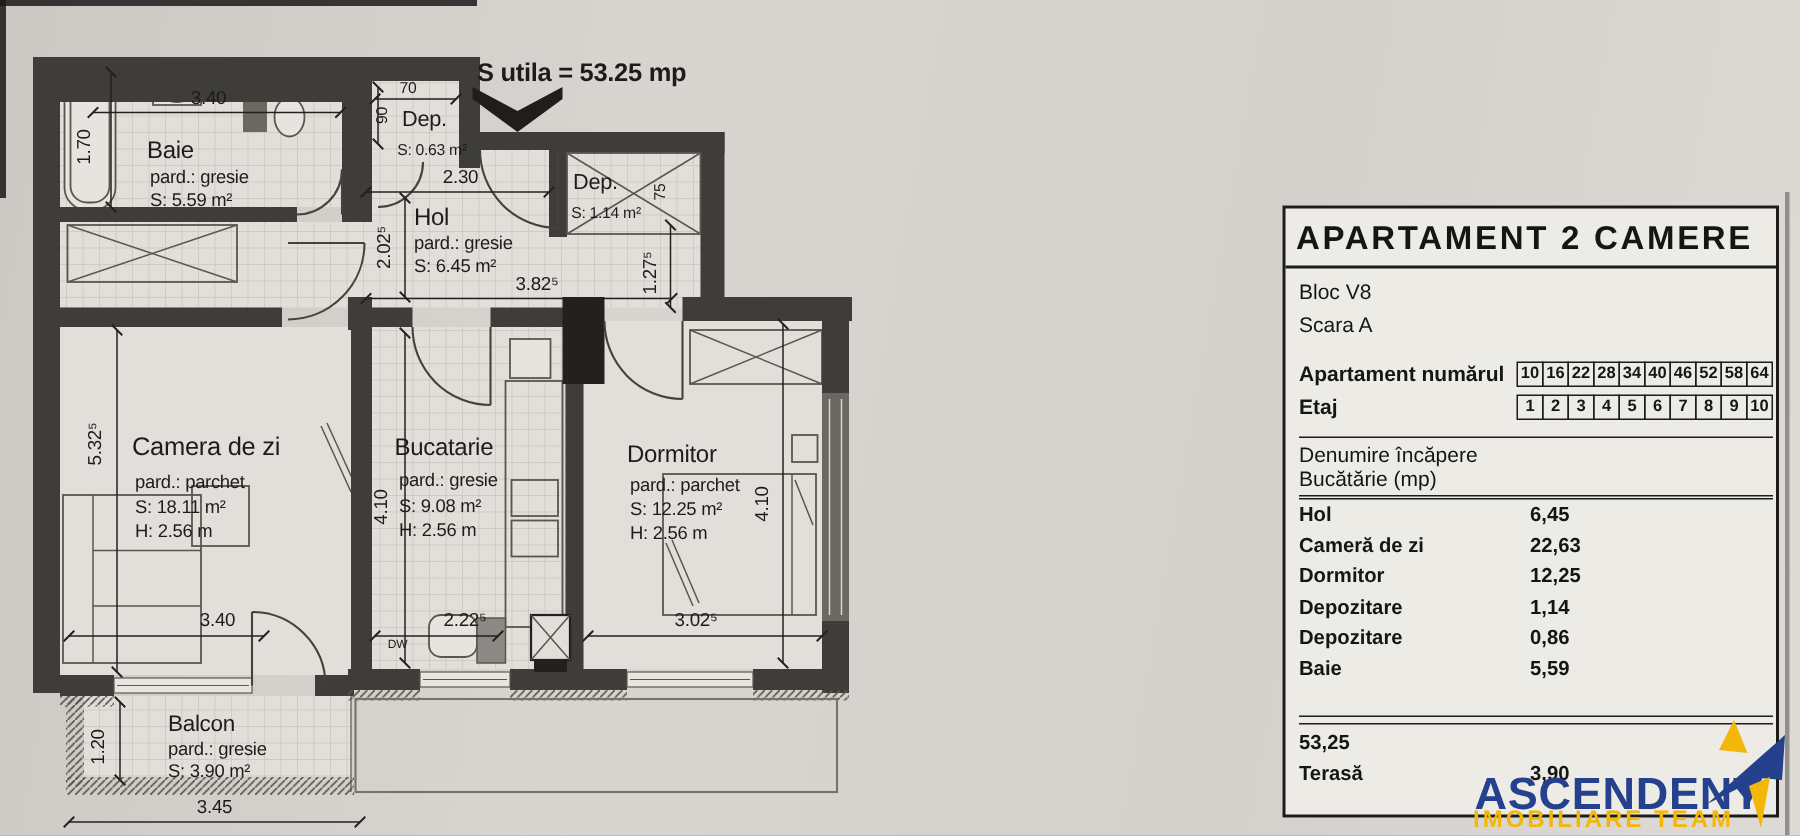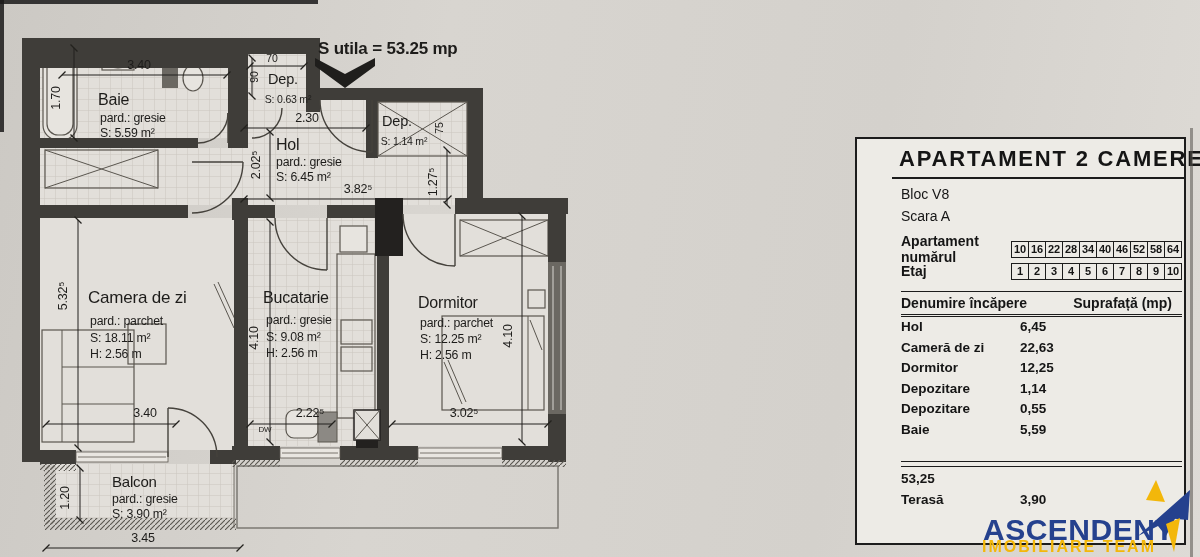--- a/index.html
+++ b/index.html
@@ -23,33 +23,33 @@
   .furnf{fill:#e7e4df;stroke:#5a564f;stroke-width:1.2;}
   .door{fill:none;stroke:#45423c;stroke-width:1.4;}
   .dim{stroke:#23211e;stroke-width:1;marker-start:url(#tick);marker-end:url(#tick);}
   .xline{stroke:#5a564f;stroke-width:1;}
   .win{fill:#e9e6e1;stroke:#5a564f;stroke-width:0.8;}
   .winline{stroke:#5a564f;stroke-width:0.8;}
   .lightline{stroke:#d9d6d1;stroke-width:1;}
   .thinoutline{fill:none;stroke:#76736d;stroke-width:1.4;}
 
   .panel{position:absolute;left:855px;top:137px;width:331px;height:408px;background:#edebe6;
-         border:2px solid #1c1c1c;box-sizing:border-box;color:#151515;padding-left:35px;}
+         border:2px solid #1c1c1c;box-sizing:border-box;color:#151515;}
   .panel-title{font-size:22px;font-weight:bold;letter-spacing:1.8px;white-space:nowrap;
                padding:7px 4px 5px 7px;border-bottom:2px solid #1c1c1c;}
   .panel-body{padding:4px 2px 0 9px;}
   .info-line{font-weight:normal;font-size:14px;line-height:22px;}
   .num-row{display:flex;align-items:center;margin-top:13px;height:18px;}
   .num-label{font-weight:bold;font-size:14px;flex:1;}
   .cells{display:flex;}
   .cell{box-sizing:border-box;width:18px;height:17px;border:1px solid #1c1c1c;margin-left:-1px;
         display:flex;align-items:center;justify-content:center;font-size:11px;font-weight:bold;}
   .hairline{border-top:1.5px solid #1c1c1c;margin-top:11px;}
-  .thead{display:flex;justify-content:space-between;font-weight:bold;font-size:14px;
-         padding:3px 10px 3px 0;border-bottom:3px double #1c1c1c;}
+  .thead{display:flex;justify-content:flex-start;font-weight:normal;font-size:14px;
+         padding:3px 10px 3px 0;border-bottom:3px double #1c1c1c;flex-direction:column;}
   .trow{display:flex;font-weight:bold;font-size:13.5px;line-height:20.5px;padding-right:77px;}
   .trow .rlabel{flex:1;}
   .trow .rval{width:85px;}
   .dbl{border-top:1.5px solid #1c1c1c;border-bottom:1.5px solid #1c1c1c;height:4px;margin-top:21px;}
   .totals{margin-top:2px;}
   .logo-name{position:absolute;left:983px;top:513px;font-size:30px;font-weight:bold;color:#25418e;
              letter-spacing:0.5px;z-index:5;white-space:nowrap;}
   .logo-tag{position:absolute;left:982px;top:538px;font-size:16px;font-weight:bold;color:#f3b70a;
             letter-spacing:2px;z-index:5;white-space:nowrap;}
   .logo-star{position:absolute;left:1136px;top:474px;z-index:6;}
@@ -317,21 +317,21 @@
           <span class="cell">7</span>
           <span class="cell">8</span>
           <span class="cell">9</span>
           <span class="cell">10</span>
         </span>
       </div>
 
       <div class="hairline"></div>
       <div class="thead">
         <span>Denumire încăpere</span>
-        <span>Suprafață (mp)</span>
+        <span>Bucătărie (mp)</span>
       </div>
 
       <div>
         <div class="trow">
           <span class="rlabel">Hol</span>
           <span class="rval">6,45</span>
         </div>
         <div class="trow">
           <span class="rlabel">Cameră de zi</span>
           <span class="rval">22,63</span>
@@ -339,21 +339,21 @@
         <div class="trow">
           <span class="rlabel">Dormitor</span>
           <span class="rval">12,25</span>
         </div>
         <div class="trow">
           <span class="rlabel">Depozitare</span>
           <span class="rval">1,14</span>
         </div>
         <div class="trow">
           <span class="rlabel">Depozitare</span>
-          <span class="rval">0,55</span>
+          <span class="rval">0,86</span>
         </div>
         <div class="trow">
           <span class="rlabel">Baie</span>
           <span class="rval">5,59</span>
         </div>
       </div>
 
       <div class="dbl"></div>
       <div class="totals">
         <div class="trow">

